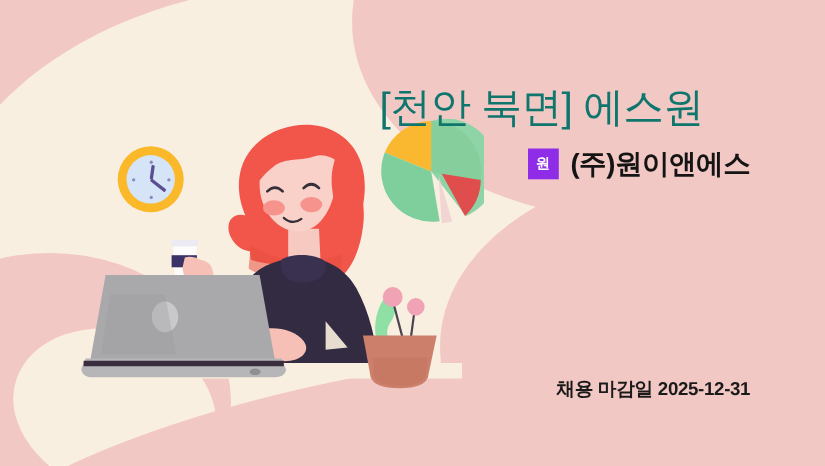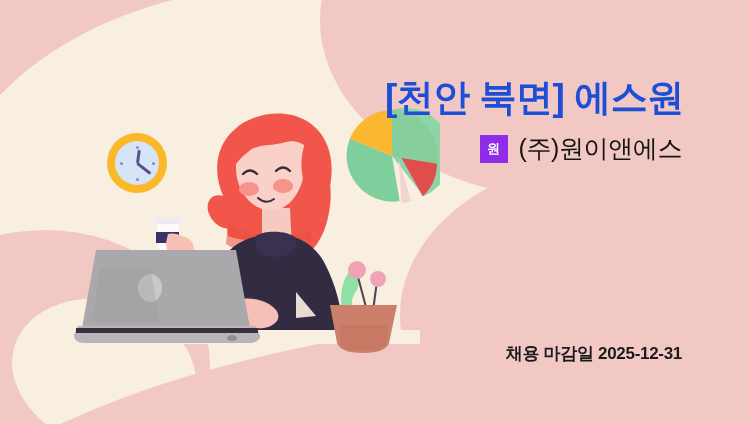--- a/index.html
+++ b/index.html
@@ -119,26 +119,25 @@
   .person { position: absolute; left: 0; top: 0; width: 750px; height: 424px; }
 
   
   .plant { position: absolute; left: 325px; top: 255px; width: 120px; height: 100px; }
 
   
   .headline {
     position: absolute;
     left: 345px; top: 76px;
     font-size: 37px;
-    font-weight: bold;
-    color: #1d4ed8;
+    font-weight: normal;
+    color: #0f766e;
     letter-spacing: -0.5px;
     white-space: nowrap;
     line-height: 1.18;
-    margin-left: 40px;
   }
   .company-row {
     position: absolute;
     right: 68px; top: 132px;
     display: flex;
     align-items: center;
     gap: 11px;
     white-space: nowrap;
   }
   .company-badge {
@@ -147,21 +146,21 @@
     color: #ffffff;
     font-size: 13px;
     font-weight: bold;
     display: flex;
     align-items: center;
     justify-content: center;
     flex: none;
   }
   .company-name {
     font-size: 25px;
-    font-weight: normal;
+    font-weight: bold;
     color: #141414;
     letter-spacing: -0.4px;
     text-align: center;
   }
   .deadline {
     position: absolute;
     right: 68px; top: 342px;
     font-size: 17px;
     font-weight: bold;
     color: #1a1a1a;

